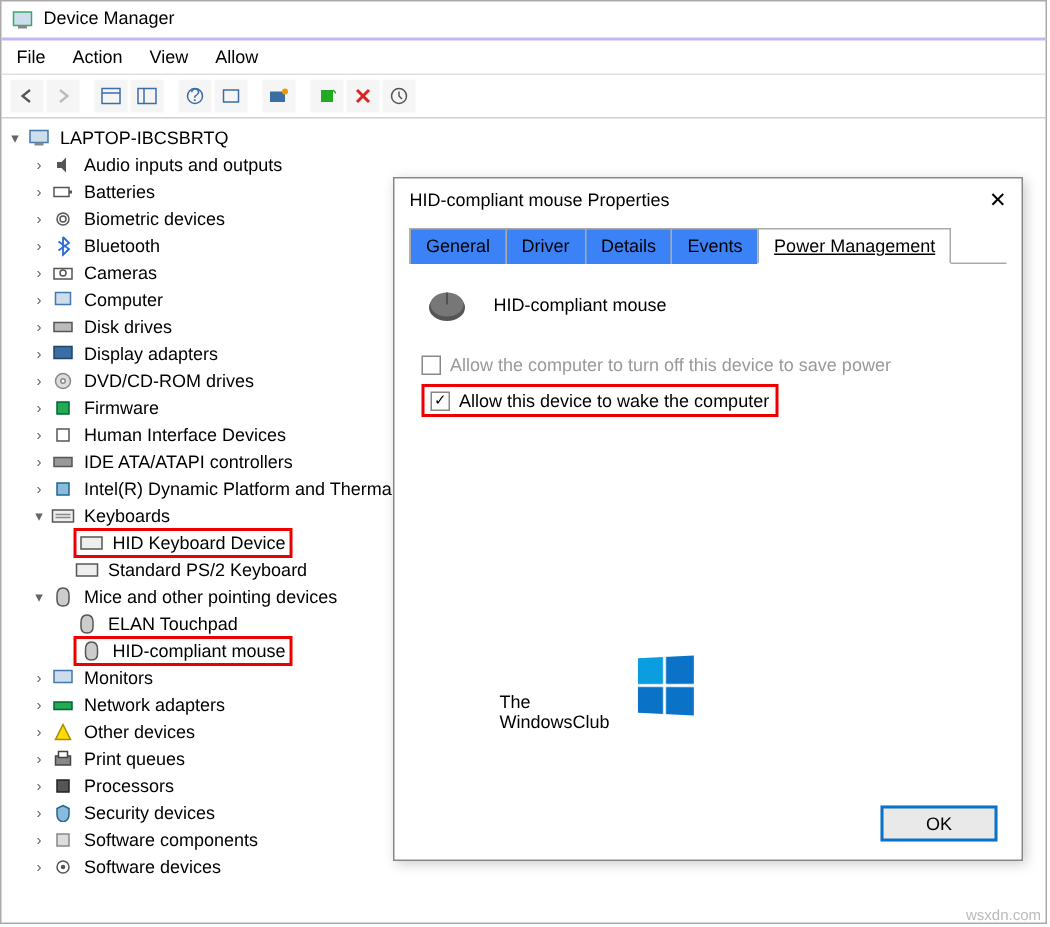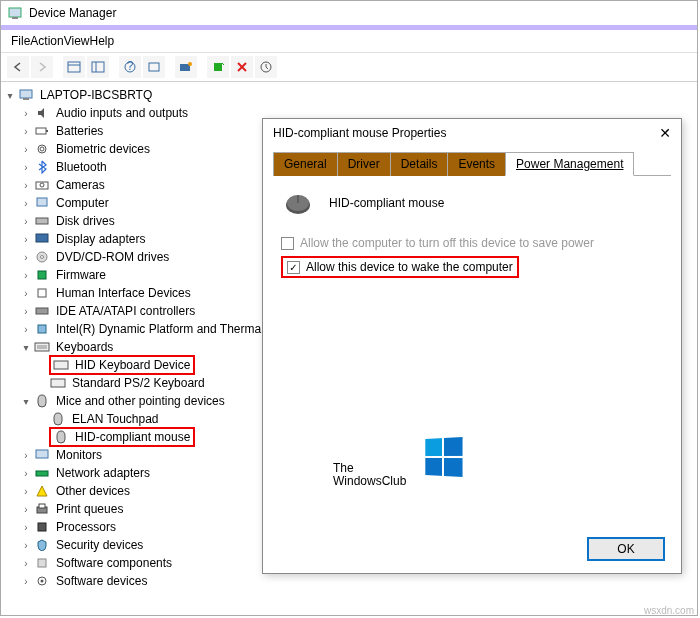--- a/index.html
+++ b/index.html
@@ -1,38 +1,38 @@
 <!DOCTYPE html>
 <html><head>
 <meta charset="utf-8">
 <style>
 * { box-sizing: border-box; font-family: "Segoe UI", Tahoma, sans-serif; font-size: 12px; }
 body { margin: 0; background: #fff; width: 700px; height: 618px; overflow: hidden; position: relative; }
 .window { border: 1px solid #aaa; background: #fff; }
 .main-window { width: 698px; height: 616px; position: absolute; top: 0; left: 0; }
-.titlebar { display: flex; align-items: center; padding: 4px 6px; border-bottom: 5px solid #c4b5fd; }
+.titlebar { display: flex; align-items: flex-start; padding: 4px 6px; border-bottom: 2px solid #c4b5fd; }
 .titlebar .icon { width: 16px; height: 16px; margin-right: 6px; display: inline-flex; align-items: center; justify-content: center; }
-.menubar { display: flex; padding: 4px 10px; border-bottom: 1px solid #e0e0e0; }
+.menubar { display: flex; gap: 18px; padding: 4px 10px; border-bottom: 1px solid #e0e0e0; }
 .menubar span { cursor: default; }
 .toolbar { display: flex; align-items: center; gap: 2px; padding: 3px 6px; border-bottom: 1px solid #d0d0d0; }
 .tbtn { width: 22px; height: 22px; border: 1px solid transparent; display: flex; align-items: center; justify-content: center; background: #f5f5f5; }
 .tbtn.sep { width: 6px; background: transparent; }
 .tree { padding: 4px 2px; overflow: hidden; user-select: none; }
 .node { display: flex; align-items: center; height: 18px; white-space: nowrap; }
 .tw { width: 14px; text-align: center; color: #666; font-size: 10px; }
 .ic { width: 18px; height: 16px; display: inline-flex; align-items: center; justify-content: center; margin-right: 3px; }
 .lbl { padding: 0 2px; }
 .indent1 { padding-left: 16px; }
 .indent2 { padding-left: 32px; }
 .redbox { border: 2px solid #e00; padding: 0 1px; }
 .dialog { position: absolute; top: 118px; left: 262px; width: 420px; height: 456px; background: #fff; border: 1px solid #888; box-shadow: 2px 2px 8px rgba(0,0,0,0.2); }
 .dlg-title { display: flex; align-items: center; justify-content: space-between; padding: 6px 10px; }
 .dlg-close { cursor: pointer; font-size: 14px; }
 .tabs { display: flex; border-bottom: 1px solid #aaa; margin: 4px 10px 0 10px; }
-.tab { padding: 4px 10px; border: 1px solid #aaa; border-bottom: none; background: #a16207; margin-right: -1px; position: relative; top: 1px; cursor: default; }
+.tab { padding: 4px 10px; border: 1px solid #aaa; border-bottom: none; background: #3b82f6; margin-right: -1px; position: relative; top: 1px; cursor: default; }
 .tab.active { background: #fff; border-bottom: 1px solid #fff; text-decoration: underline; }
 .dlg-body { padding: 14px 18px; position: relative; height: 380px; }
 .dev-row { display: flex; align-items: center; gap: 14px; margin-bottom: 20px; }
 .mouse-ic { width: 34px; height: 26px; }
 .chk-row { display: flex; align-items: center; gap: 6px; }
 .chk { width: 13px; height: 13px; border: 1px solid #888; display: inline-flex; align-items: center; justify-content: center; font-size: 10px; }
 .disabled { color: #999; }
 .redbox2 { border: 2.5px solid #e00; padding: 2px 4px; display: inline-flex; align-items: center; }
 .brand { position: absolute; top: 250px; left: 70px; display: flex; align-items: center; gap: 18px; }
 .brand-txt { font-size: 24px; line-height: 1.05; margin-top: 36px; }
@@ -55,21 +55,21 @@
           <rect x="1" y="2" width="12" height="9" fill="#cde" stroke="#3a6"></rect>
           <rect x="4" y="11" width="6" height="2" fill="#888"></rect>
         </svg>
     </span>
     <span>Device Manager</span>
   </div>
   <div class="menubar">
     <span>File</span>
     <span>Action</span>
     <span>View</span>
-    <span>Help</span>
+    <span>Allow</span>
   </div>
   <div class="toolbar">
     <div class="tbtn">
         <svg width="12" height="10">
           <path d="M8 1 L3 5 L8 9" fill="none" stroke="#555" stroke-width="1.5"></path>
         </svg>
       </div>
     <div class="tbtn">
         <svg width="12" height="10">
           <path d="M4 1 L9 5 L4 9" fill="none" stroke="#bbb" stroke-width="1.5"></path>

